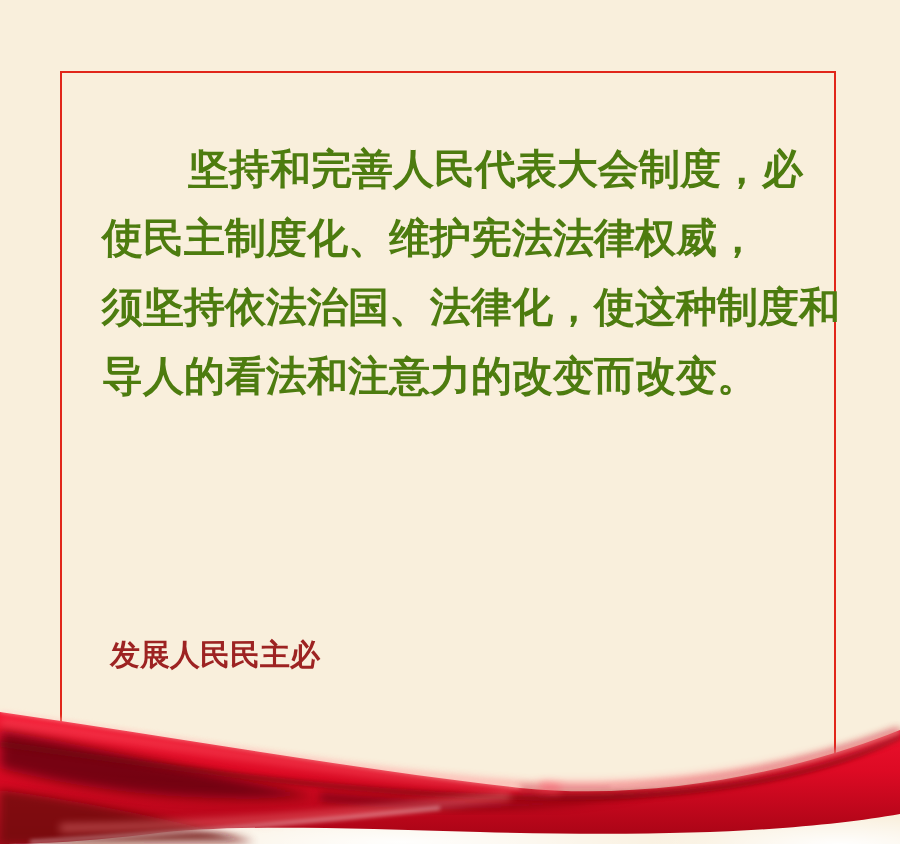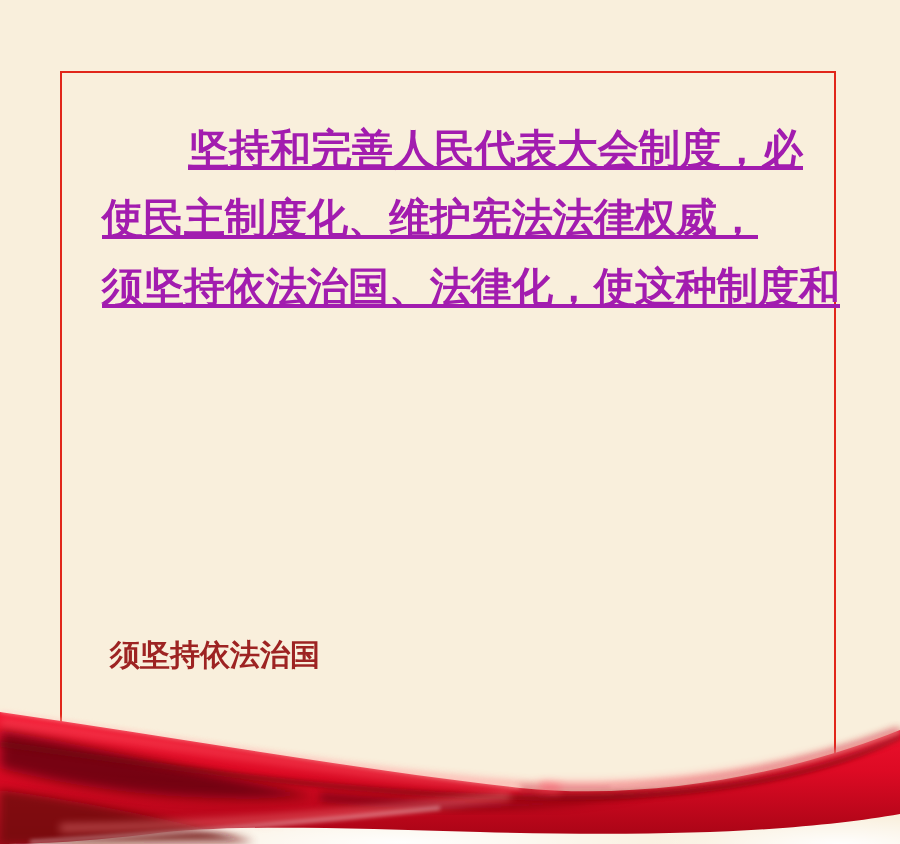--- a/index.html
+++ b/index.html
@@ -17,28 +17,27 @@
   .frame {
     position: absolute;
     left: 60px; top: 71px;
     width: 776px; height: 729px;
     border: 2px solid #e1261a;
     box-sizing: border-box;
     background: transparent;
   }
   .quote {
     position: absolute;
-    left: 102px; top: 115px;
+    left: 102px; top: 135px;
     width: 702px;
     font-size: 41px;
     font-weight: 700;
-    color: #a21caf;
+    color: #4d7c0f;
     line-height: 69px;
     letter-spacing: 0px;
-    text-decoration: underline;
   }
   .quote .qline { white-space: nowrap; }
   .quote .qline.first { text-indent: 86px; }
   .attribution {
     position: absolute;
     left: 110px; top: 604px;
     width: 700px;
     font-family: "Liberation Serif", serif;
     font-weight: 700;
     font-size: 30px;
@@ -60,24 +59,25 @@
 <body>
 
 <div class="canvas">
 
   <div class="frame"></div>
 
   <div class="quote">
     <div class="qline first">坚持和完善人民代表大会制度，必</div>
     <div class="qline">使民主制度化、维护宪法法律权威，</div>
     <div class="qline">须坚持依法治国、法律化，使这种制度和</div>
+    <div class="qline">导人的看法和注意力的改变而改变。</div>
   </div>
 
   <div class="attribution">
-    <div class="aline second">须坚持依法治国</div>
+    <div class="aline second">发展人民民主必</div>
   </div>
 
   <svg class="ribbon" viewBox="0 0 900 170" width="900" height="170" preserveAspectRatio="none">
     <defs>
       <linearGradient id="gMain" x1="0" y1="0" x2="0" y2="1">
         <stop offset="0" stop-color="#f2132f"></stop>
         <stop offset="0.45" stop-color="#dd0a24"></stop>
         <stop offset="1" stop-color="#a30414"></stop>
       </linearGradient>
       <radialGradient id="gGlow" cx="0.5" cy="0.5" r="0.5">

